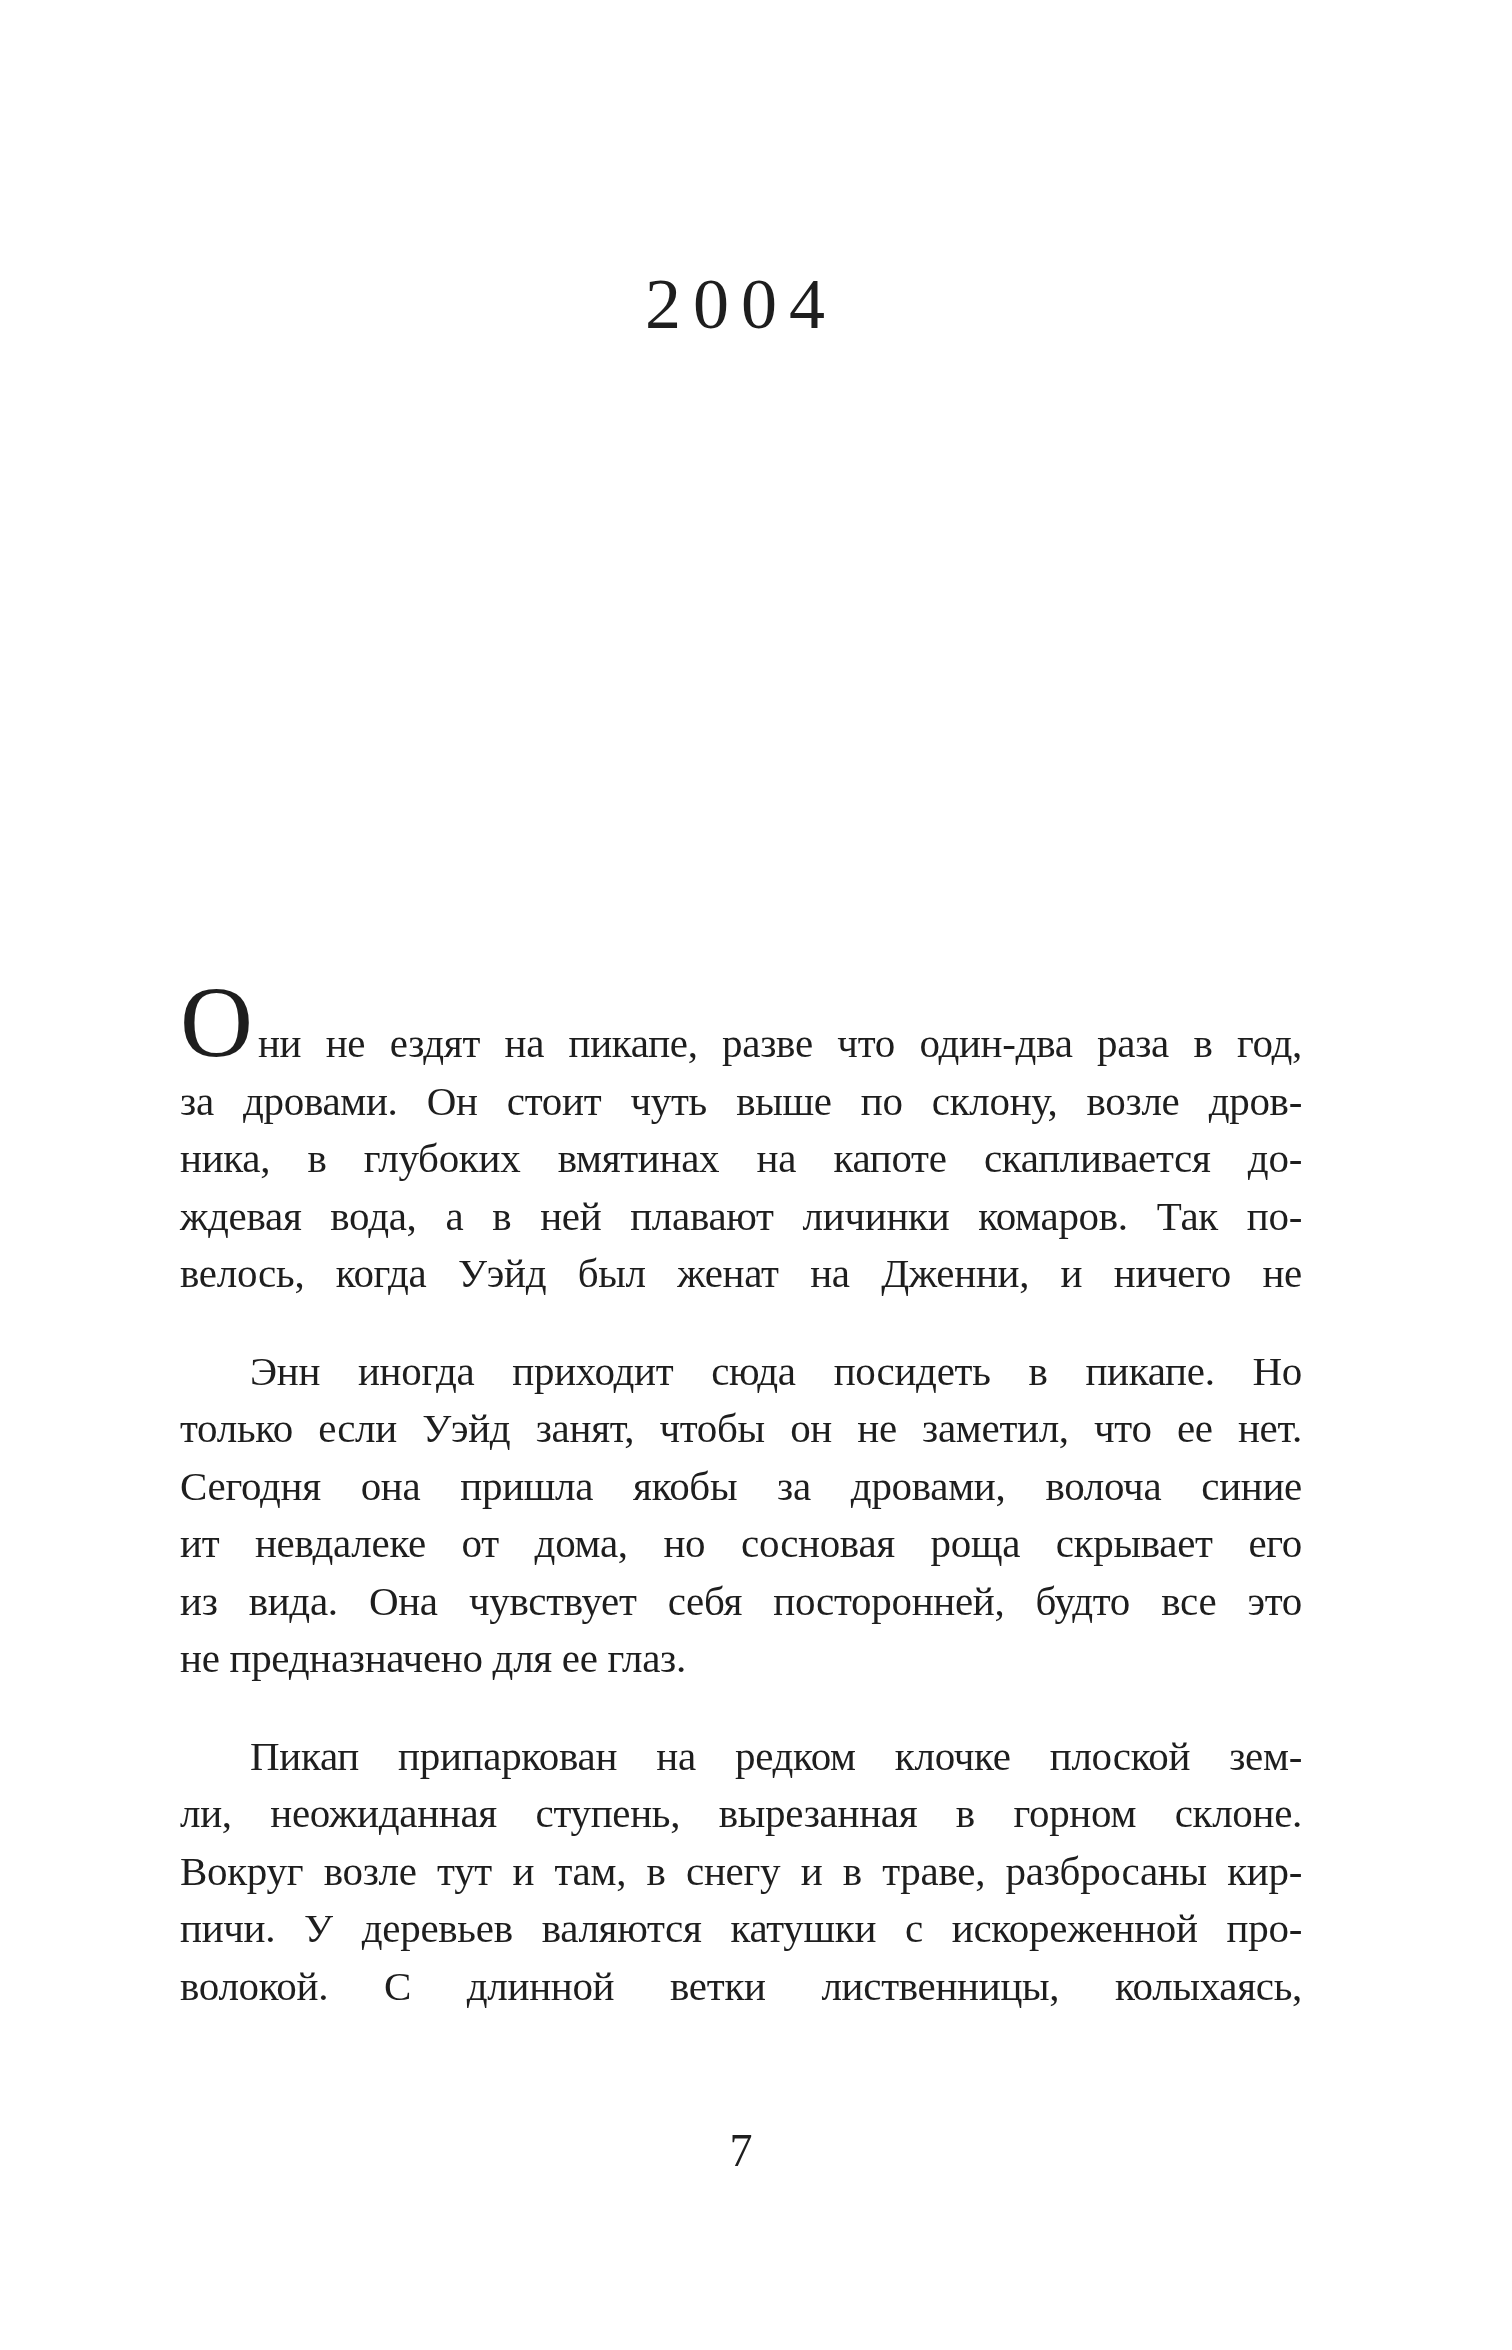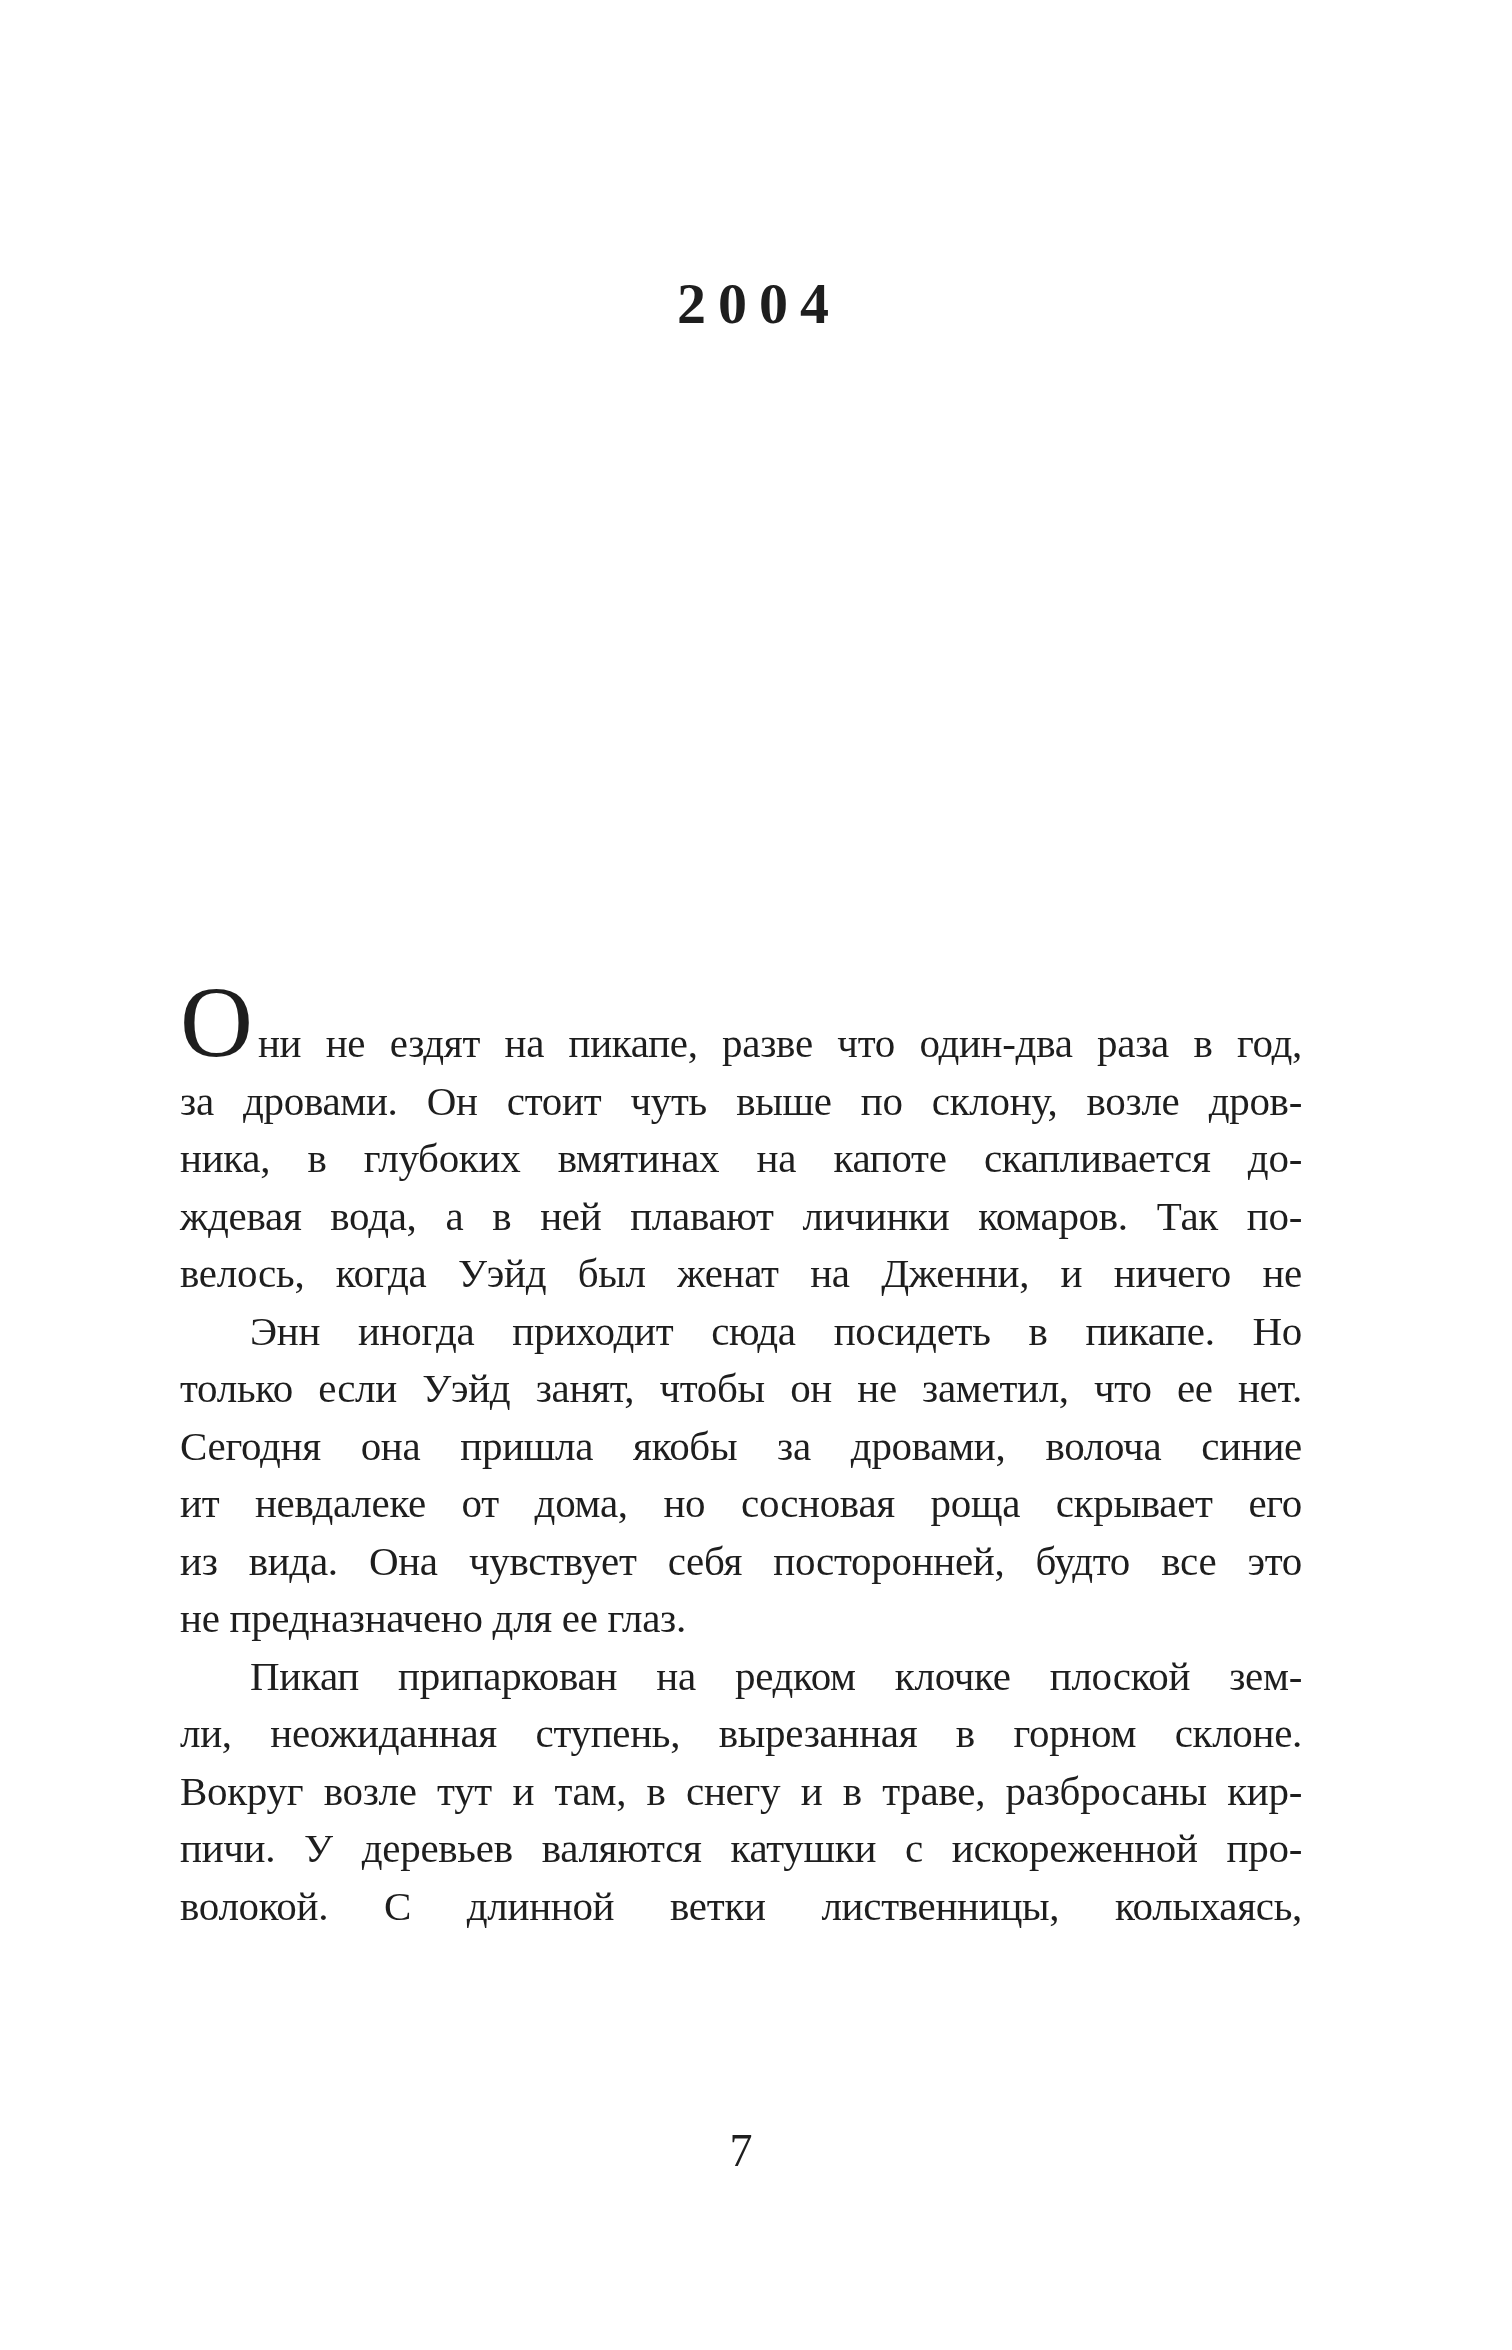--- a/index.html
+++ b/index.html
@@ -11,27 +11,27 @@
     height: 2350px;
     margin: 0 auto;
     background: var(--paper, #ffffff);
     color: var(--ink, #1e1e1e);
     font-family: "Liberation Serif", "DejaVu Serif", serif;
     overflow: hidden;
   }
 
   .chapter-heading {
     position: absolute;
-    left: 198px;
+    left: 180px;
     top: 261px;
     width: 1122px;
     margin: 0;
     text-align: center;
-    font-weight: bold;
-    font-size: 58px;
+    font-weight: normal;
+    font-size: 72px;
     line-height: 86px;
     letter-spacing: 12px;
     font-variant-numeric: oldstyle-nums;
     font-feature-settings: "onum" 1;
   }
 
   .body-text {
     position: absolute;
     left: 180px;
     top: 1015px;
@@ -39,21 +39,21 @@
     font-size: 41px;
     line-height: 57.5px;
     letter-spacing: -0.3px;
   }
 
   .line {
     text-align: justify;
     text-align-last: justify;
   }
   .line.last-flush { text-align-last: left; }
-  .line.indent { text-indent: 70px; }
+  .line.indent { text-indent: 70px; margin-top: 40px; }
 
   .initial {
     font-size: 101px;
     line-height: 0;
     letter-spacing: 0;
     margin-right: 5px;
   }
 
   .page-number {
     position: absolute;

